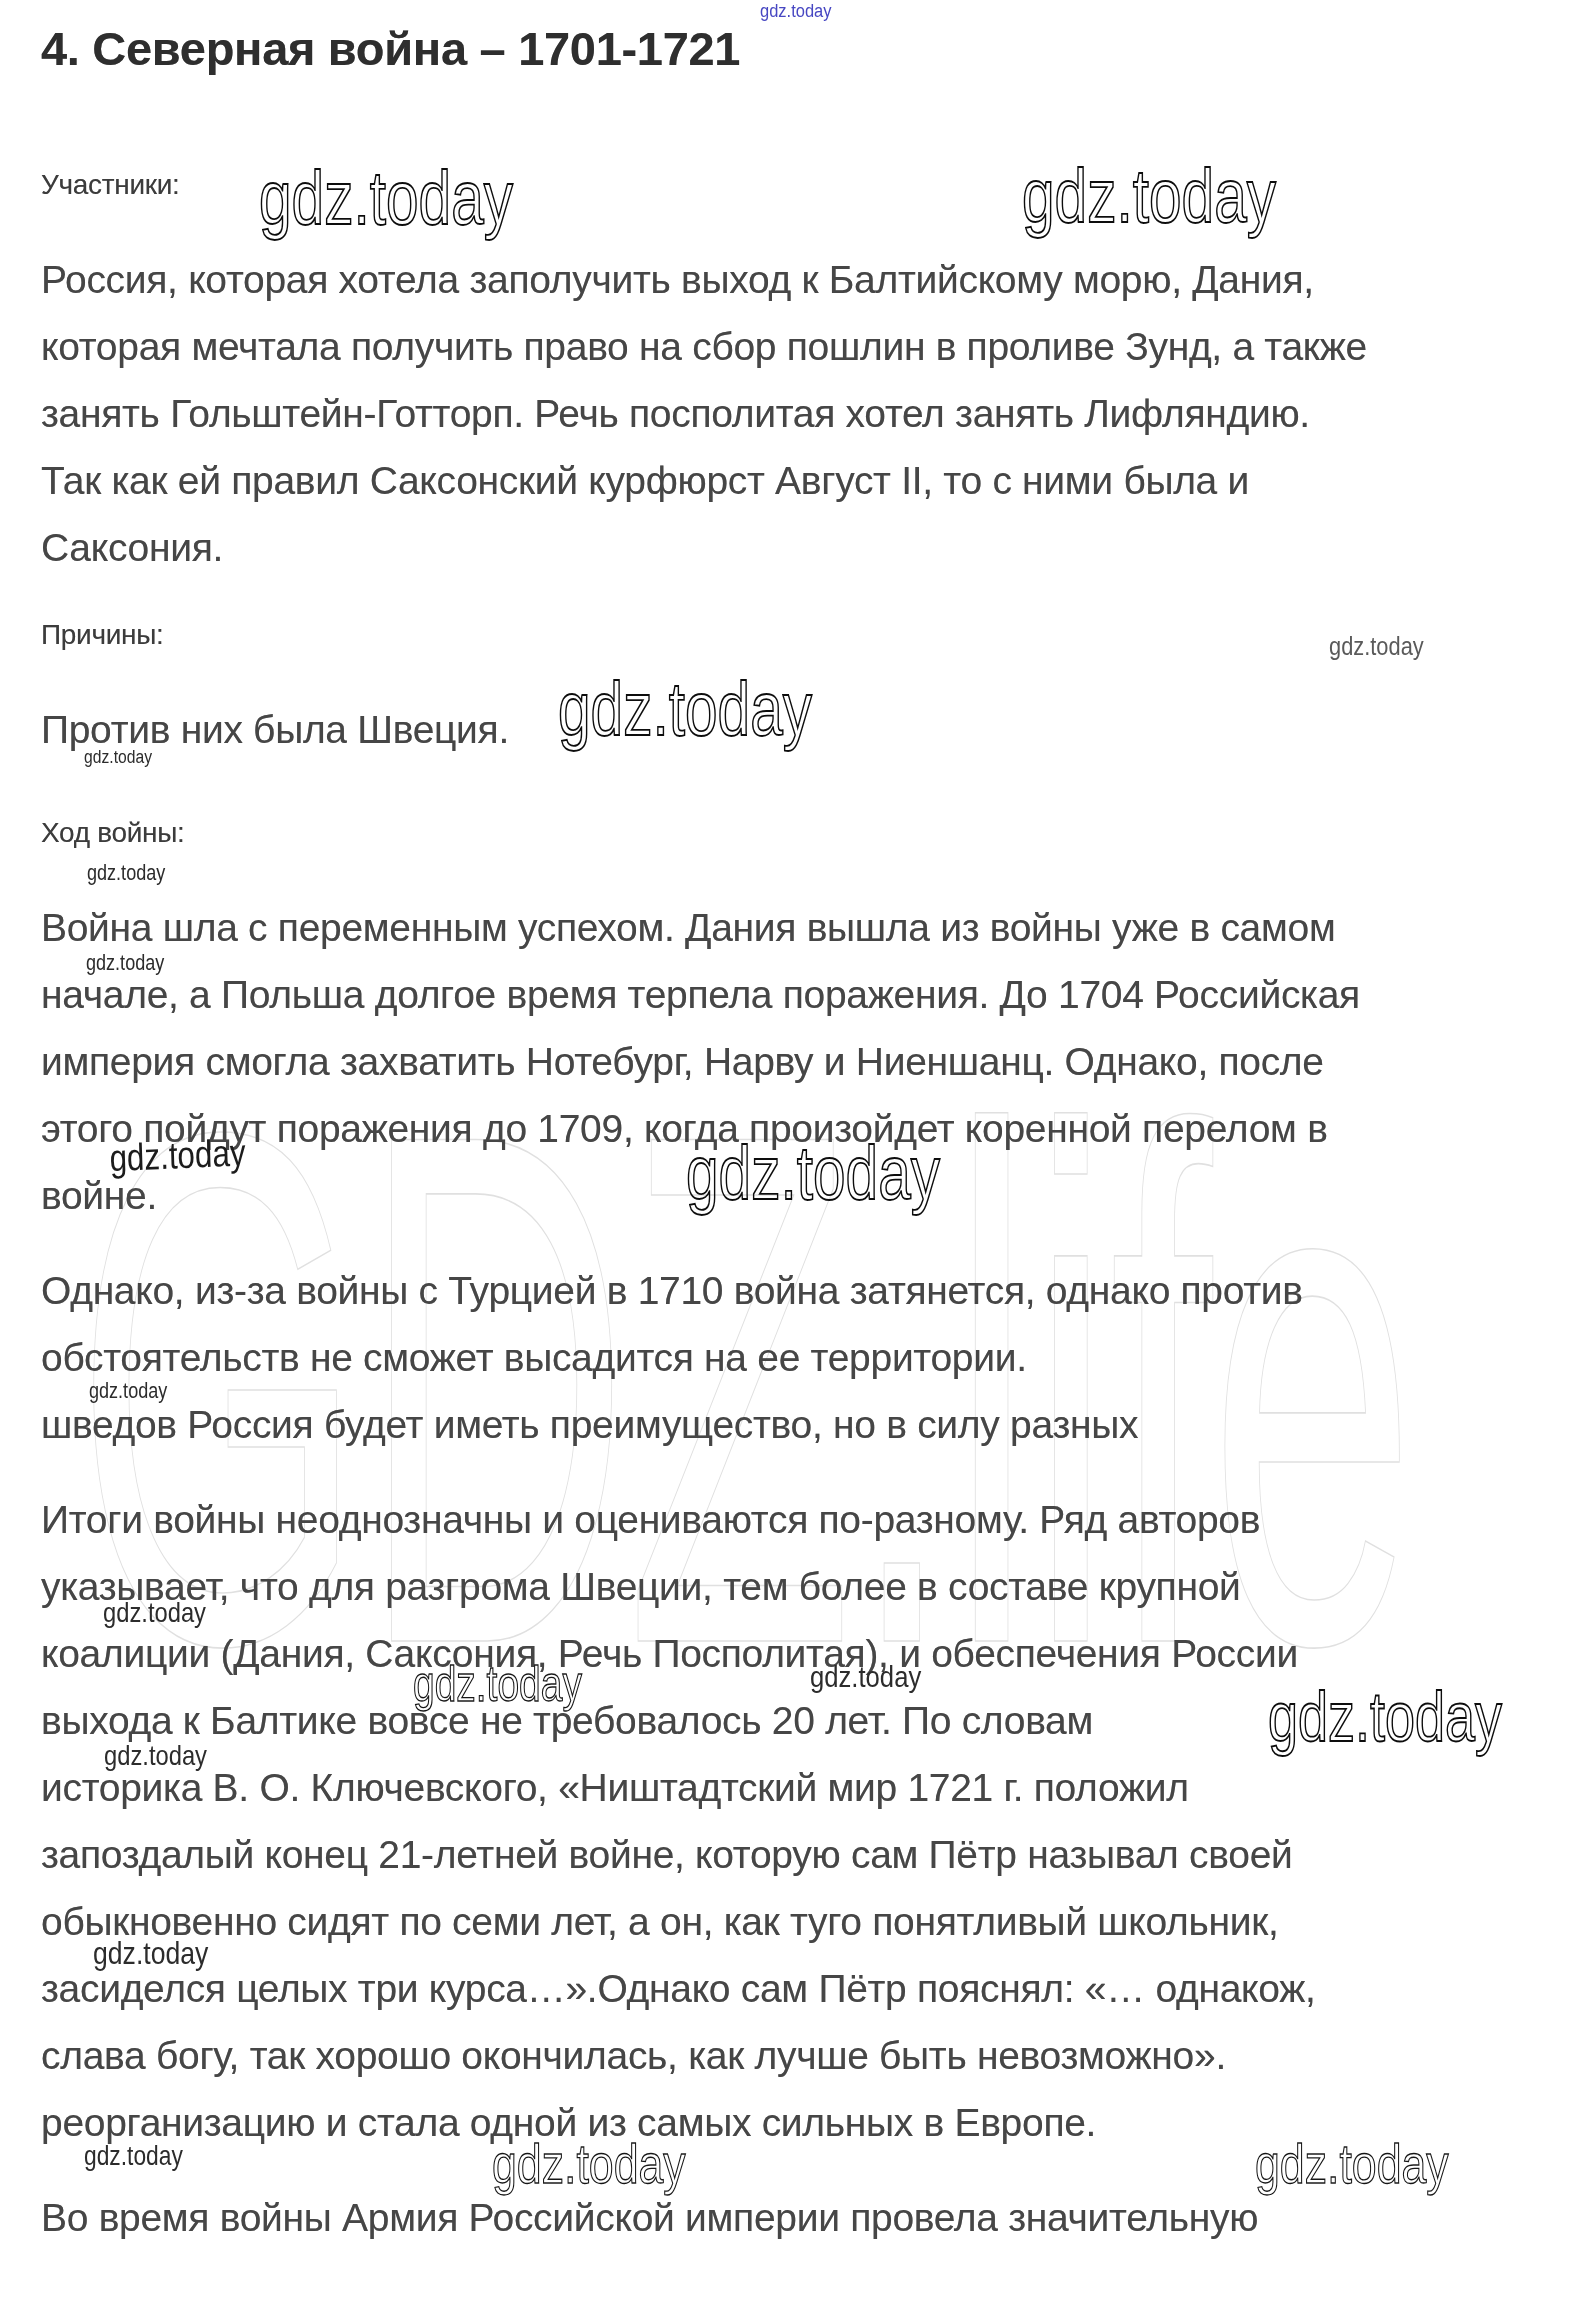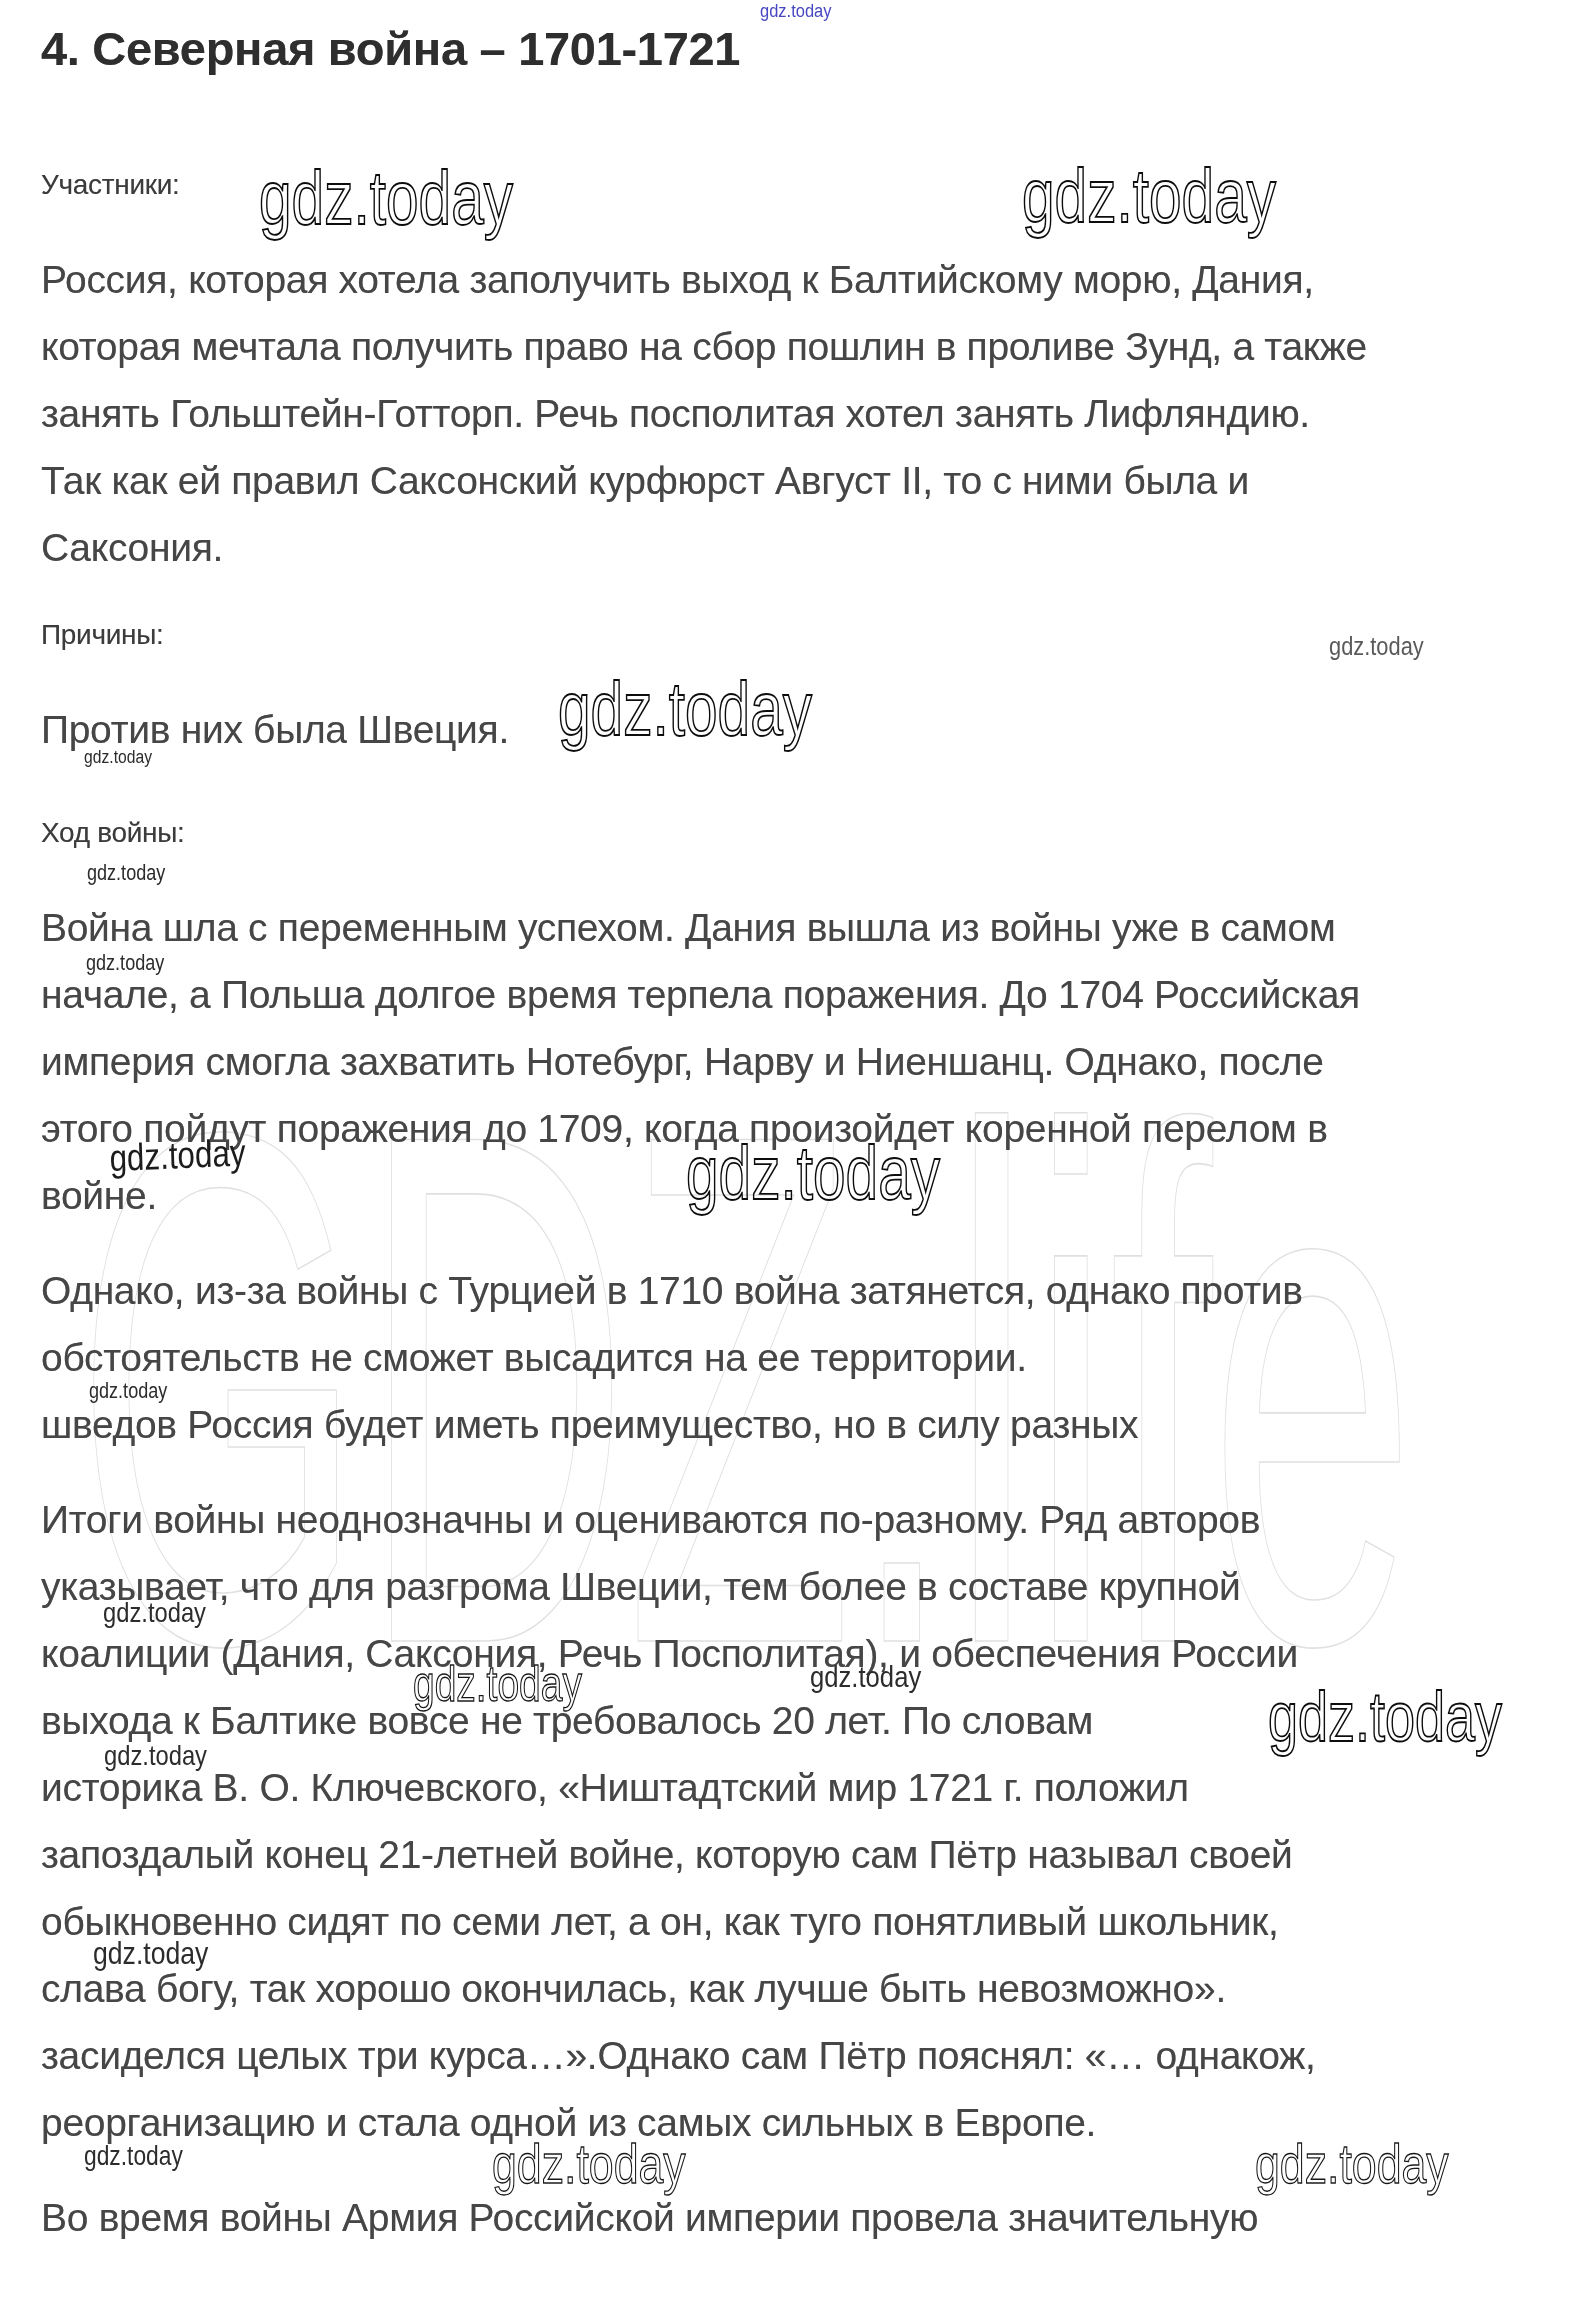--- a/index.html
+++ b/index.html
@@ -138,22 +138,22 @@
           <div class="line para-gap">Однако, из-за войны с Турцией в 1710 война затянется, однако против</div>
           <div class="line">обстоятельств не сможет высадится на ее территории.</div>
           <div class="line">шведов Россия будет иметь преимущество, но в силу разных</div>
           <div class="line para-gap">Итоги войны неоднозначны и оцениваются по-разному. Ряд авторов</div>
           <div class="line">указывает, что для разгрома Швеции, тем более в составе крупной</div>
           <div class="line">коалиции (Дания, Саксония, Речь Посполитая), и обеспечения России</div>
           <div class="line">выхода к Балтике вовсе не требовалось 20 лет. По словам</div>
           <div class="line">историка В. О. Ключевского, «Ништадтский мир 1721 г. положил</div>
           <div class="line">запоздалый конец 21-летней войне, которую сам Пётр называл своей</div>
           <div class="line">обыкновенно сидят по семи лет, а он, как туго понятливый школьник,</div>
+          <div class="line">засиделся целых три курса…».Однако сам Пётр пояснял: «… однакож,</div>
           <div class="line">слава богу, так хорошо окончилась, как лучше быть невозможно».</div>
-          <div class="line">засиделся целых три курса…».Однако сам Пётр пояснял: «… однакож,</div>
           <div class="line">реорганизацию и стала одной из самых сильных в Европе.</div>
           <div class="line para-gap">Во время войны Армия Российской империи провела значительную</div>
         </div>
       </div>
   </div>
 
 </div>
 
 
 </body></html>

